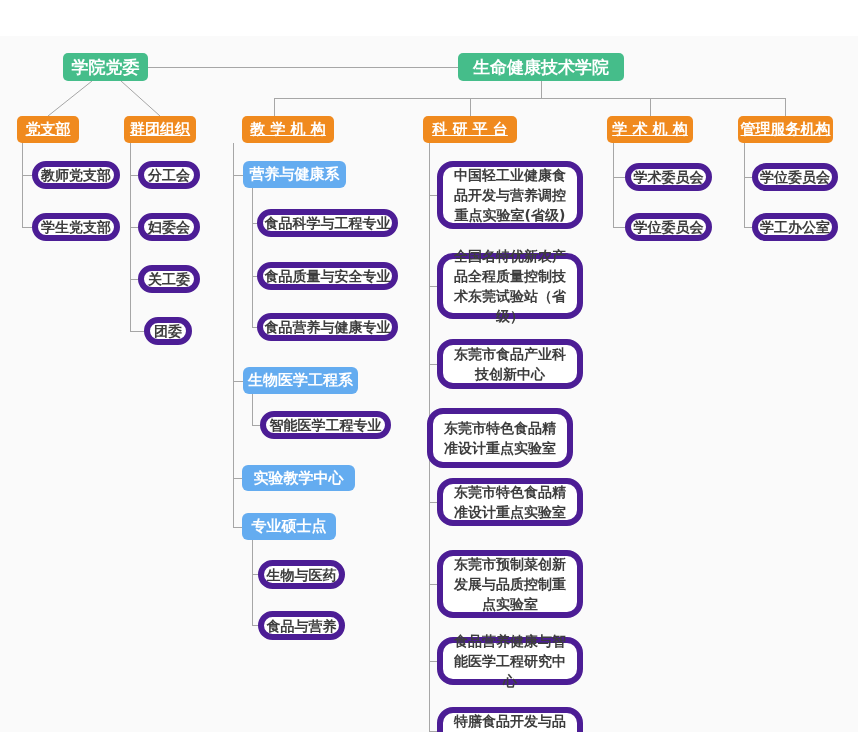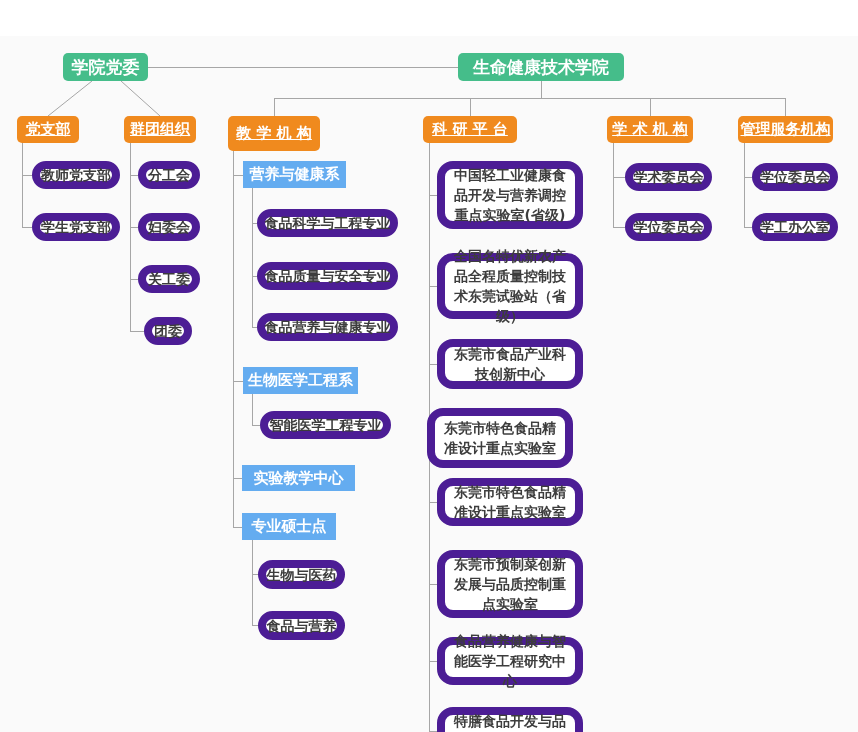--- a/index.html
+++ b/index.html
@@ -27,26 +27,26 @@
     border-radius:5px;font-size:17px;
   }
   .orange{
     background:#F08A1E;color:#FFFFFF;
     border-radius:5px;font-size:15px;
     white-space:pre;
     text-decoration:underline;
   }
   .blue{
     background:#64ACF0;color:#FFFFFF;
-    border-radius:0;font-size:15px;
+    border-radius:6px;font-size:15px;
     white-space:nowrap;
   }
   .pill{
     background:#FFFFFF;
-    border:8px solid #4c1d95;
+    border:6px solid #4c1d95;
     color:#3D3D3D;
     font-size:14px;
     border-radius:16px;
     line-height:20px;
   }
   .pill-s{white-space:nowrap;padding:0 5px;}
   .pill-m{padding:0 7px;}
 </style>
 </head>
 <body>
@@ -69,21 +69,21 @@
       M613,107 V191 M613,141 H625 M613,191 H625
       M744,107 V191 M744,141 H752 M744,191 H752"></path>
     <path fill="none" stroke="#A6A6A6" stroke-width="1" d="M92,45 L48,80 M121,45 L160,80"></path>
   </svg>
 
   <div class="node green" style="left:63px;top:17px;width:85px;height:28px">学院党委</div>
   <div class="node green" style="left:458px;top:17px;width:166px;height:28px">生命健康技术学院</div>
 
   <div class="node orange" style="left:17px;top:80px;width:62px;height:27px">党支部</div>
   <div class="node orange" style="left:124px;top:80px;width:72px;height:27px">群团组织</div>
-  <div class="node orange" style="left:228px;top:80px;width:92px;height:35px">教 学 机 构</div>
+  <div class="node orange" style="left:242px;top:80px;width:92px;height:27px">教 学 机 构</div>
   <div class="node orange" style="left:423px;top:80px;width:94px;height:27px">科 研 平 台</div>
   <div class="node orange" style="left:607px;top:80px;width:86px;height:27px">学 术 机 构</div>
   <div class="node orange" style="left:738px;top:80px;width:95px;height:27px">管理服务机构</div>
 
   <div class="node pill pill-s" style="left:32px;top:125px;width:88px;height:28px">教师党支部</div>
   <div class="node pill pill-s" style="left:32px;top:177px;width:88px;height:28px">学生党支部</div>
 
   <div class="node pill pill-s" style="left:138px;top:125px;width:62px;height:28px">分工会</div>
   <div class="node pill pill-s" style="left:138px;top:177px;width:62px;height:28px">妇委会</div>
   <div class="node pill pill-s" style="left:138px;top:229px;width:62px;height:28px">关工委</div>

